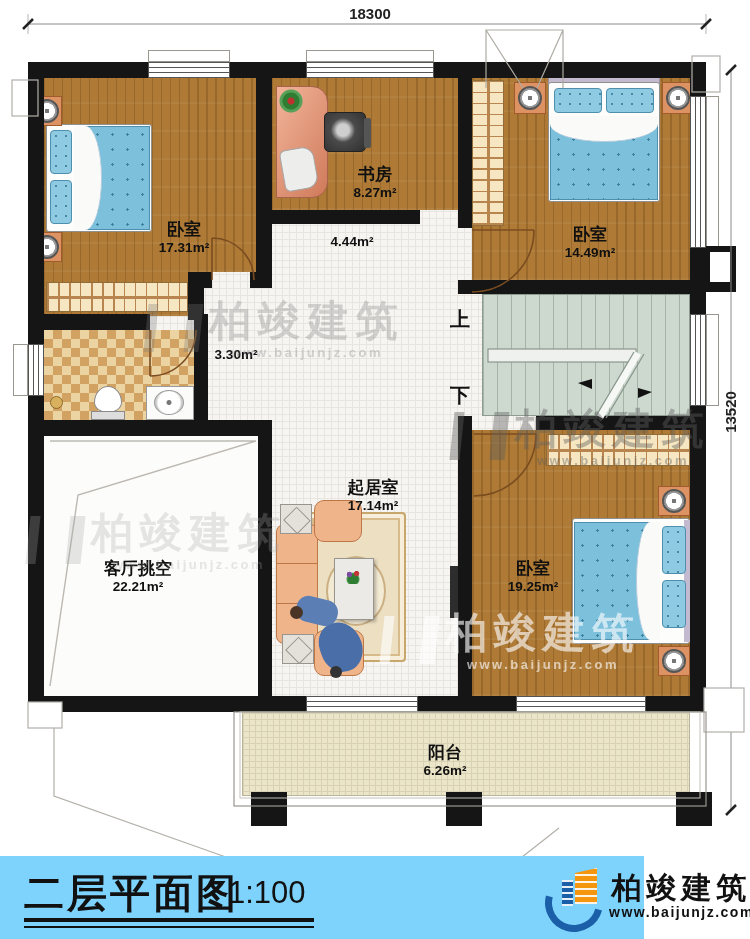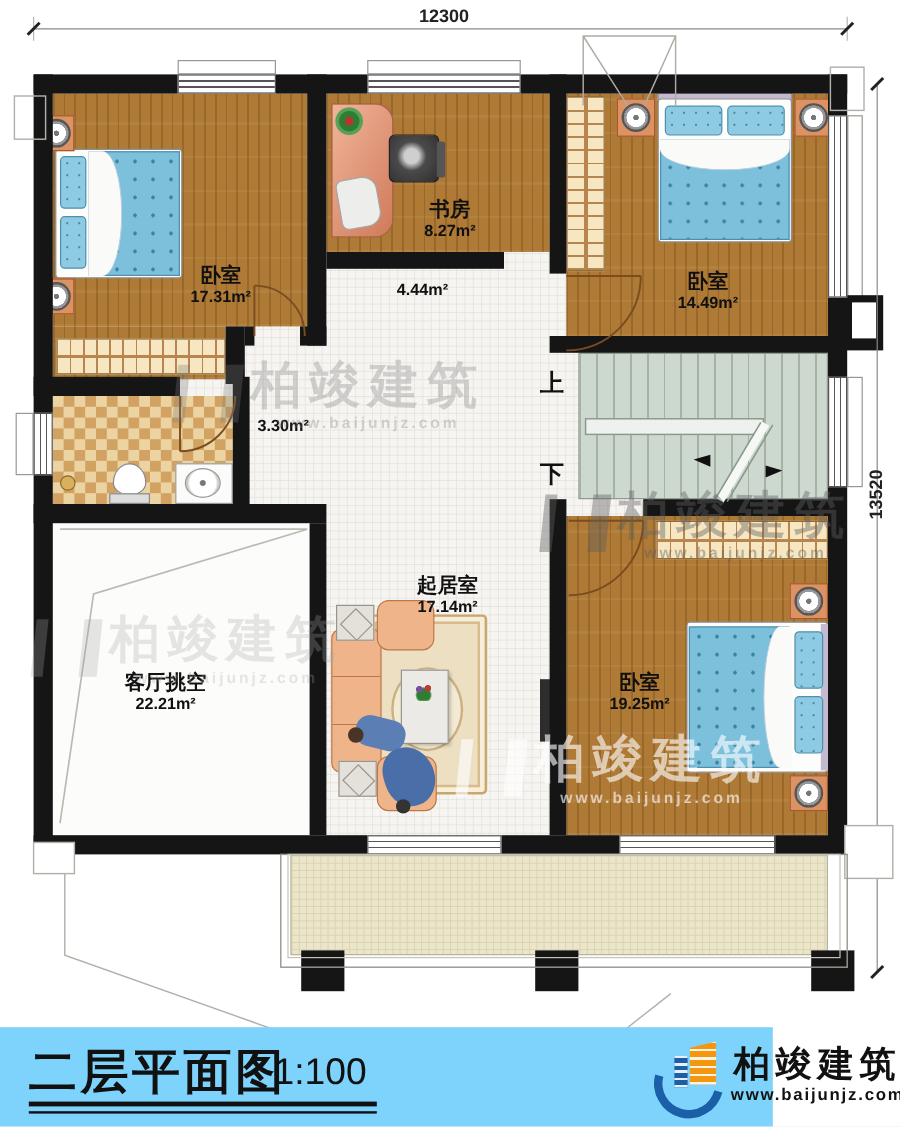--- a/index.html
+++ b/index.html
@@ -250,21 +250,21 @@
       <path d="M 212 238 A 42 42 0 0 1 254 280"></path>
       <line x1="150" y1="330" x2="150" y2="376"></line>
       <path d="M 150 376 A 46 46 0 0 0 196 330"></path>
       <line x1="472" y1="230" x2="534" y2="230"></line>
       <path d="M 534 230 A 62 62 0 0 1 472 292"></path>
       <line x1="474" y1="434" x2="536" y2="434"></line>
       <path d="M 536 434 A 62 62 0 0 1 474 496"></path>
     </g>
   </svg>
 
-  <div class="dim" style="left:330px;top:5px;width:80px;text-align:center;">12300</div>
+  <div class="dim" style="left:330px;top:5px;width:80px;text-align:center;">18300</div>
   <div class="dim" style="left:722px;top:452px;transform:rotate(-90deg);transform-origin:left top;width:80px;text-align:center;">13520</div>
 
   <div class="rlabel" style="left:134px;top:219px;width:100px;">
     <span class="rname">卧室</span>
     <span class="rarea">17.31m²</span>
   </div>
   <div class="rlabel" style="left:325px;top:164px;width:100px;">
     <span class="rname">书房</span>
     <span class="rarea">8.27m²</span>
   </div>
@@ -282,20 +282,24 @@
     <span class="rname">客厅挑空</span>
     <span class="rarea">22.21m²</span>
   </div>
   <div class="rlabel" style="left:323px;top:477px;width:100px;">
     <span class="rname">起居室</span>
     <span class="rarea">17.14m²</span>
   </div>
   <div class="rlabel" style="left:483px;top:558px;width:100px;">
     <span class="rname">卧室</span>
     <span class="rarea">19.25m²</span>
+  </div>
+  <div class="rlabel" style="left:395px;top:742px;width:100px;">
+    <span class="rname">阳台</span>
+    <span class="rarea">6.26m²</span>
   </div>
 
   <div class="updown" style="left:450px;top:306px;">上</div>
   <div class="updown" style="left:450px;top:382px;">下</div>
 
   <div class="wm" style="left:146px;top:300px;color:rgba(120,120,120,0.30);">
     <div class="icon"></div>
     <div class="txt">
         <span class="brand">柏竣建筑</span>
       <span class="url">www.baijunjz.com</span>

